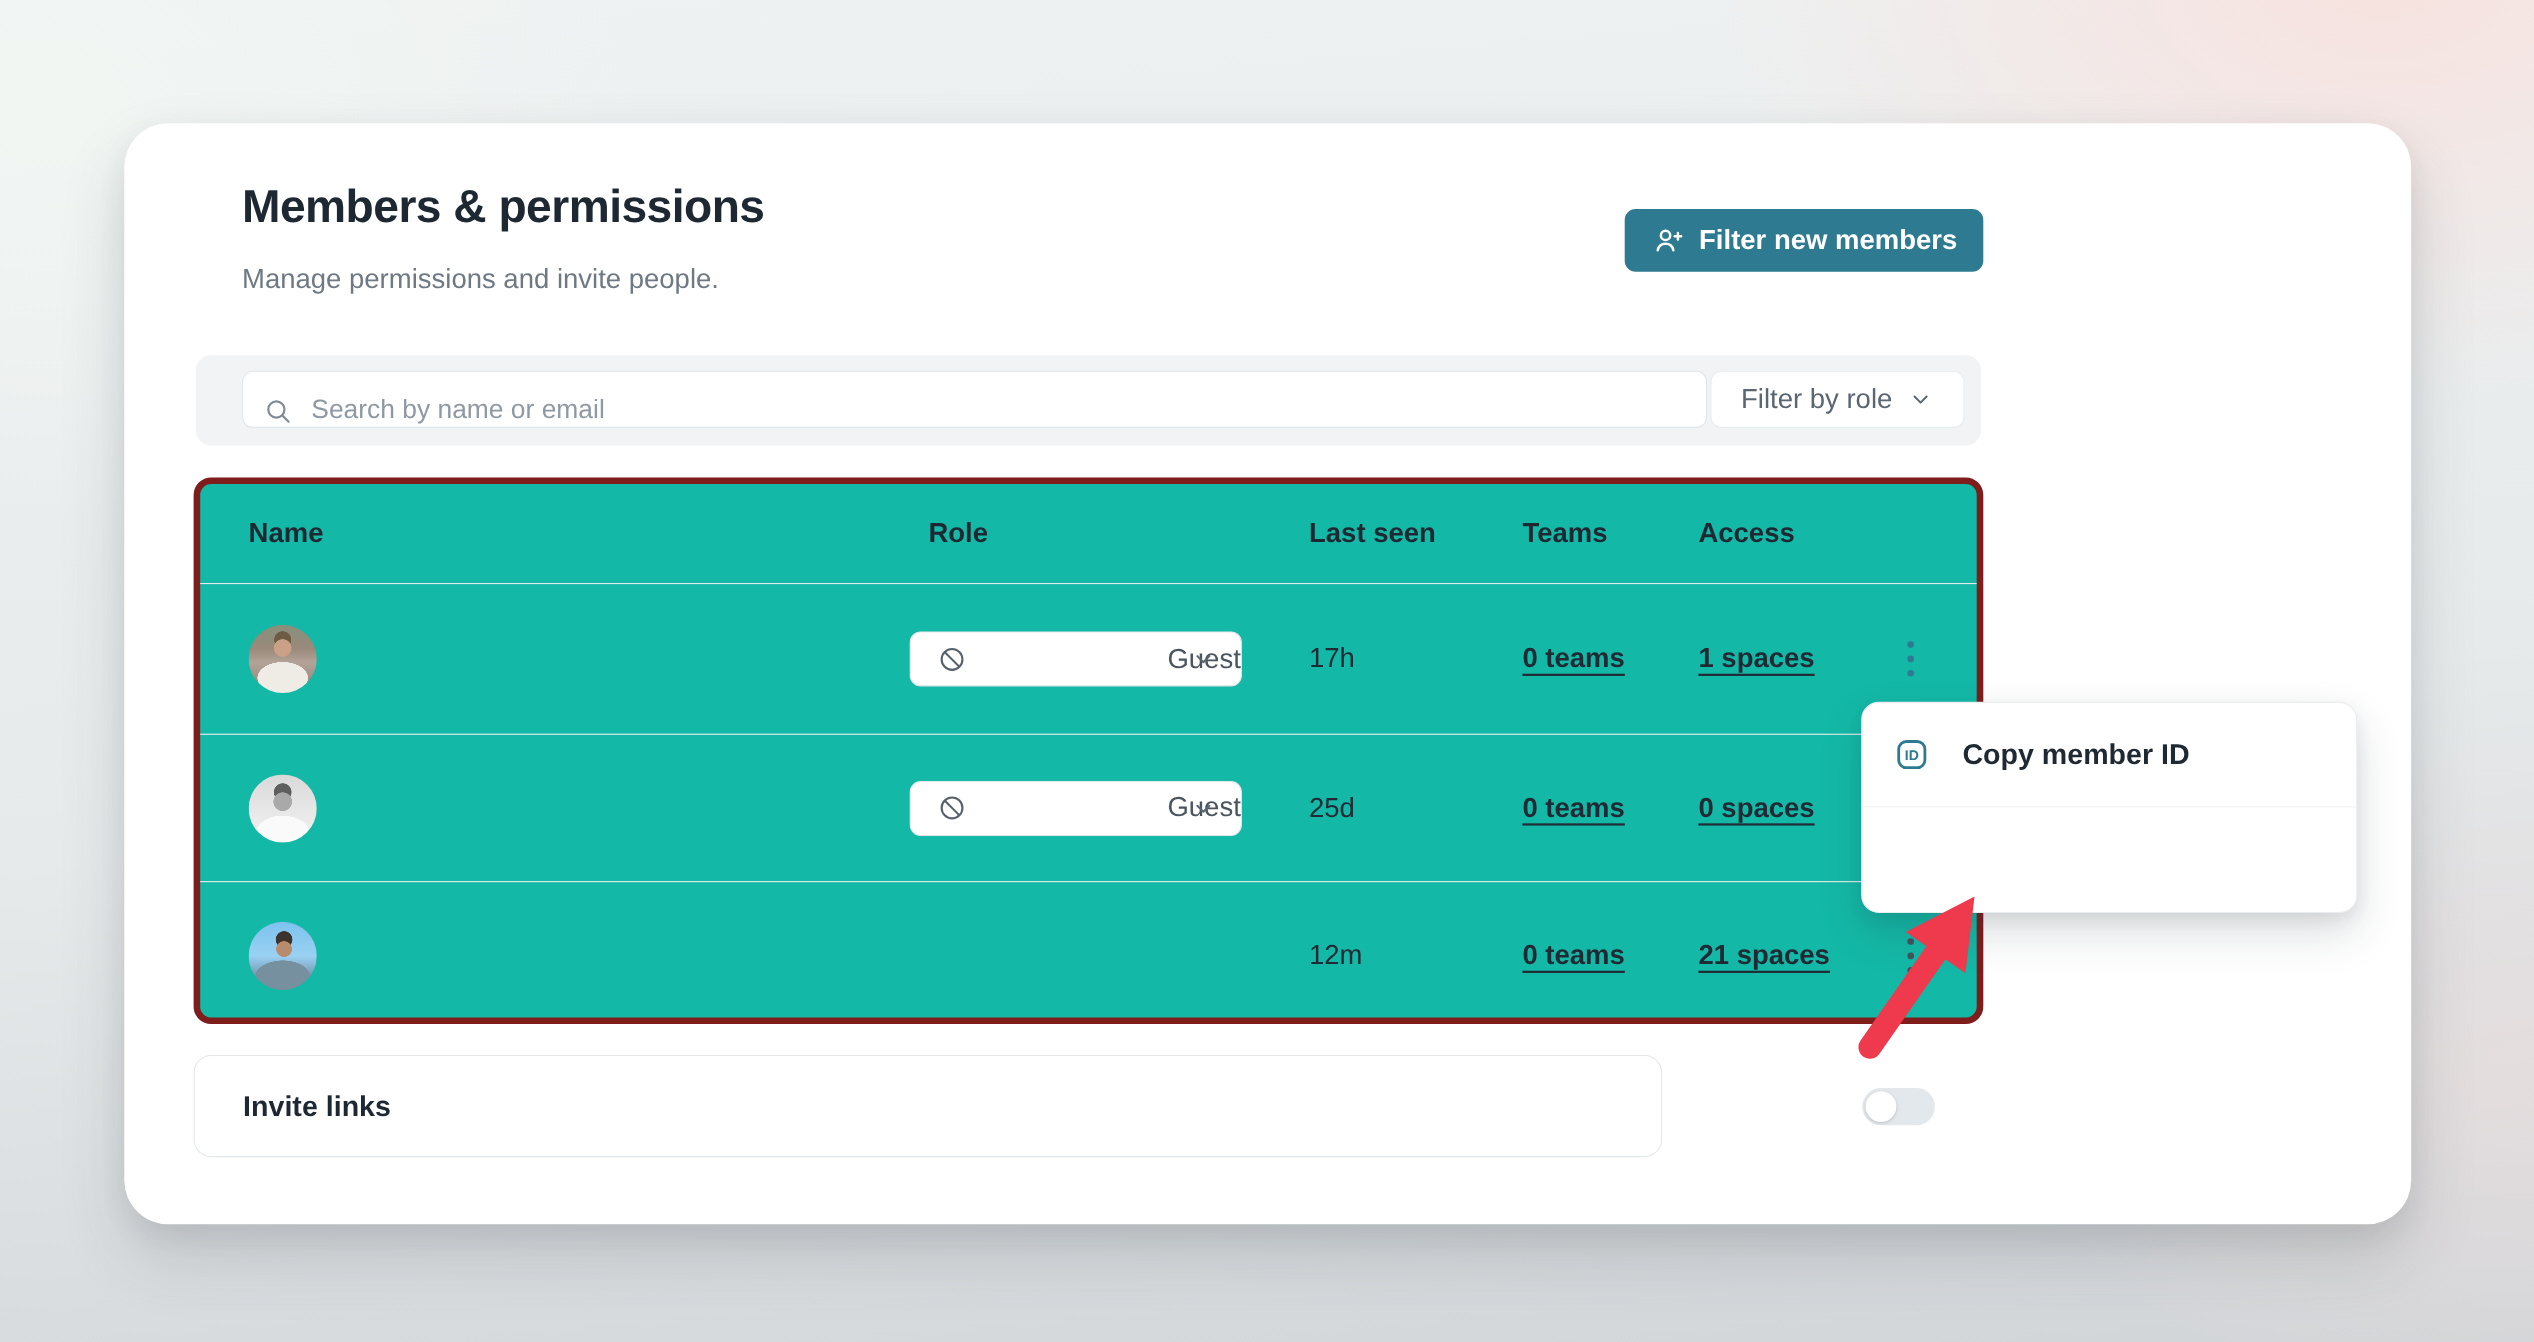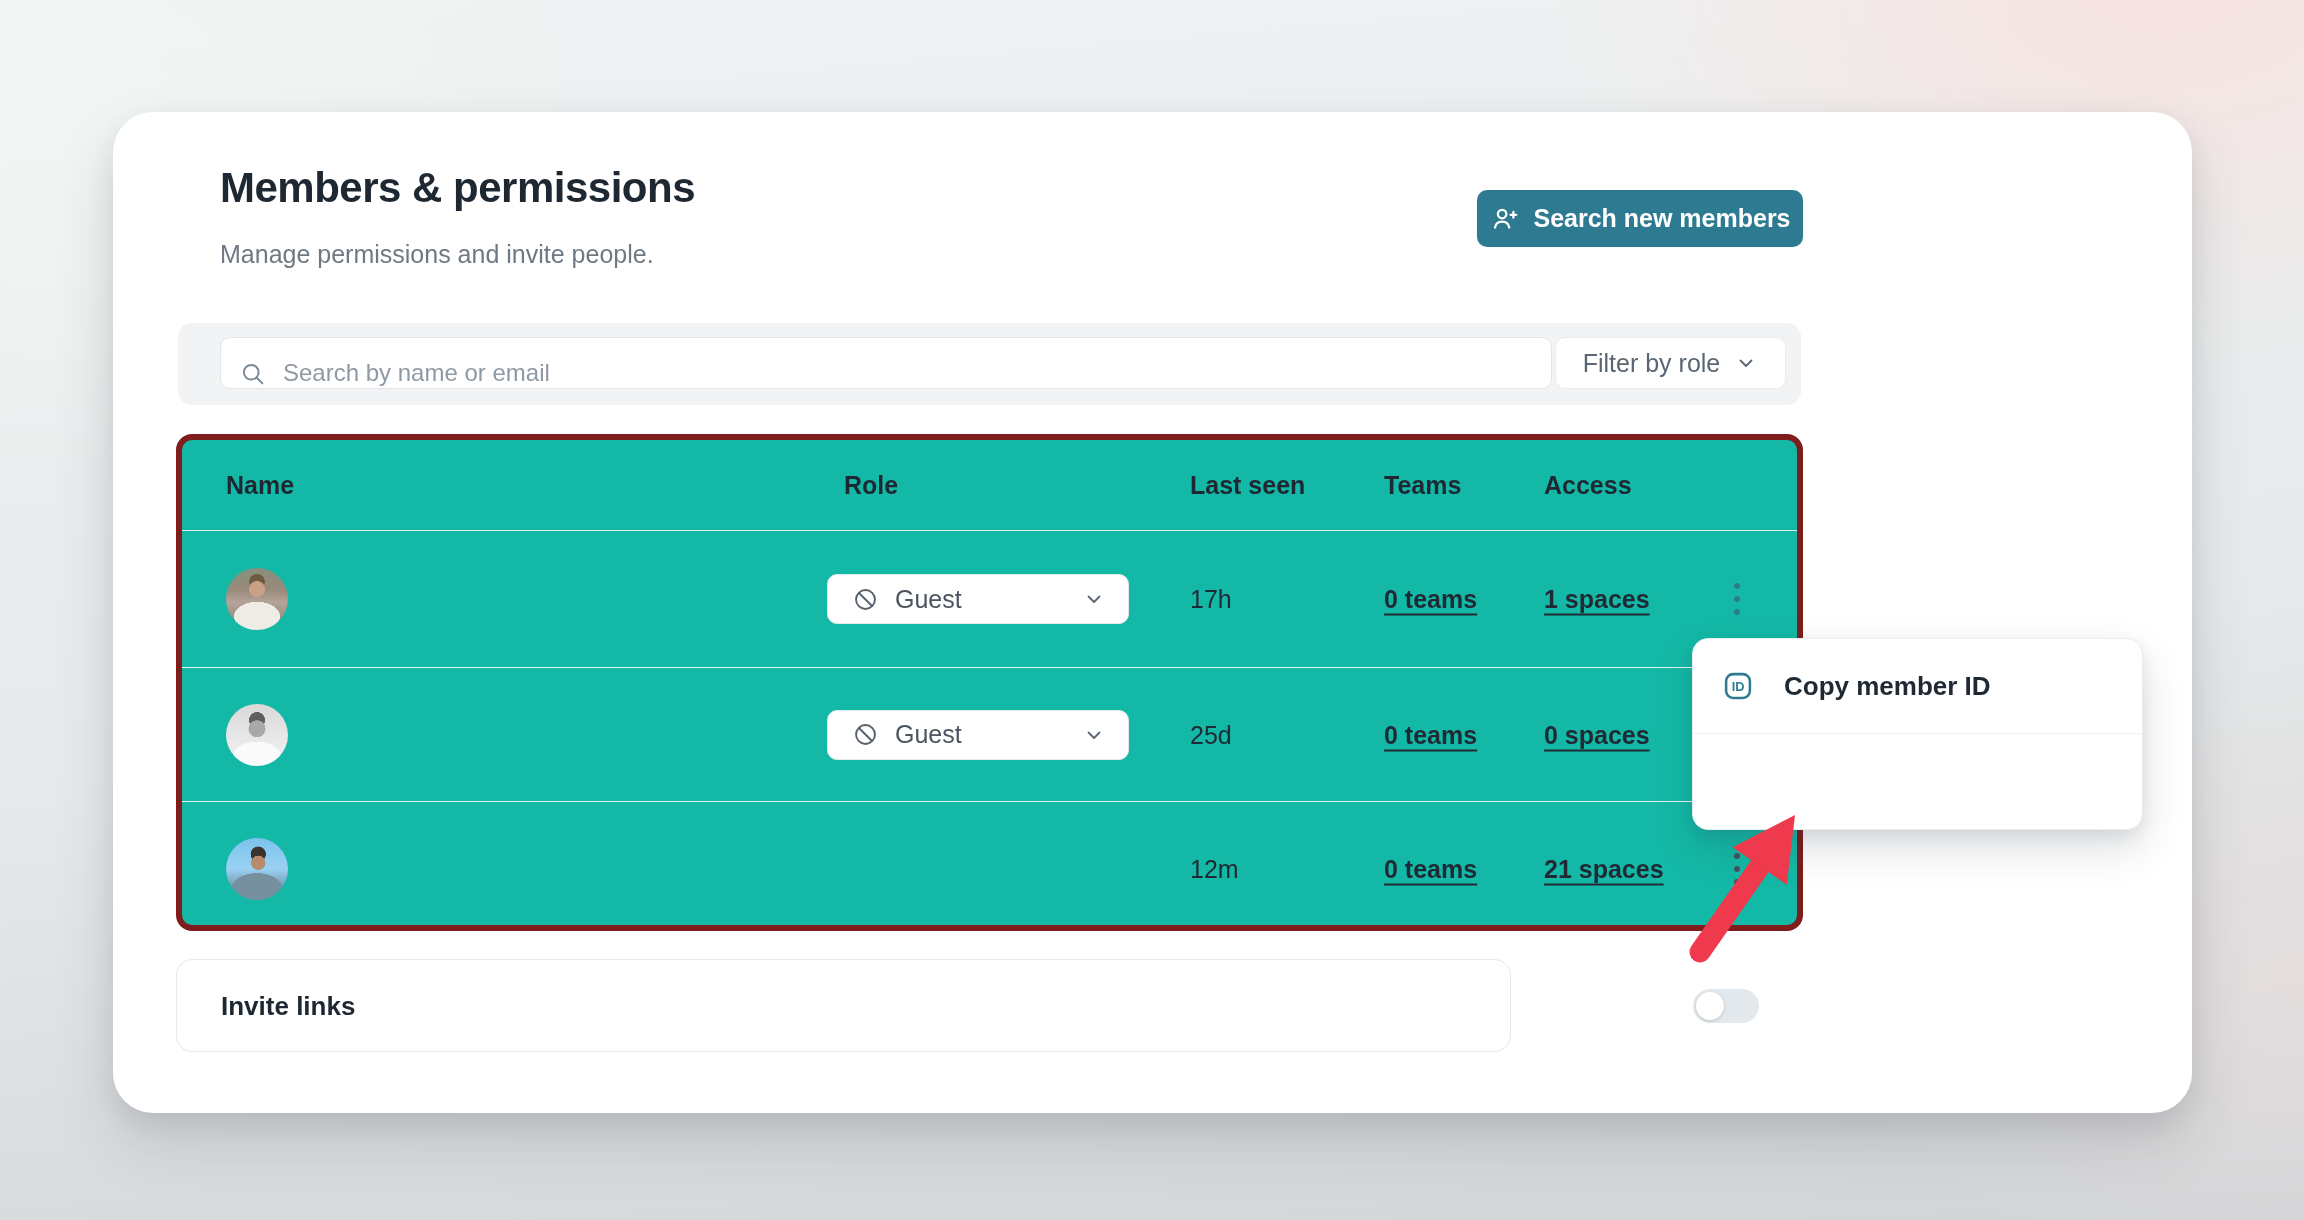--- a/index.html
+++ b/index.html
@@ -61,21 +61,21 @@
       radial-gradient(circle at 50% 26%, #5f5f5f 0 14%, rgba(0,0,0,0) 15%),
       radial-gradient(40px 26px at 50% 86%, #fafafa 0 60%, rgba(0,0,0,0) 61%),
       linear-gradient(180deg,#d9d9d9 0%,#e9e9e9 60%,#f2f2f2 100%);}
   .avatar-3{background:
       radial-gradient(circle at 52% 40%, #b98b6d 0 14%, rgba(0,0,0,0) 15%),
       radial-gradient(circle at 52% 26%, #3c342c 0 13%, rgba(0,0,0,0) 14%),
       radial-gradient(42px 26px at 50% 82%, #77909f 0 60%, rgba(0,0,0,0) 61%),
       linear-gradient(180deg,#7cc2ee 0%,#9ad1f3 50%,#6d8da3 85%,#5d8096 100%);}
   .role-select{
     position:absolute;left:645px;top:50%;transform:translateY(-50%);width:302px;height:50px;box-sizing:border-box;
-    background:#fff;border:1px solid #e4e8eb;border-radius:10px;display:flex;align-items:center;cursor:pointer;
+    background:#fff;border:1px solid #e4e8eb;border-radius:10px;display:flex;align-items:center;cursor:pointer;justify-content:space-between;
   }
   .role-select svg.lead{margin-left:24px;}
   .role-select .role-label{margin-left:16px;font-size:25px;color:#4a5560;}
   .role-select svg.chev{position:absolute;right:22px;}
   .role-select.disabled{background:#f0f3f4;border-color:#eef1f3;}
   .role-select.disabled .role-label{color:#97a2ad;}
   .link{font-weight:600;text-decoration:underline;text-underline-offset:6px;text-decoration-thickness:2px;cursor:pointer;}
   .kebab{position:absolute;left:1538px;top:50%;transform:translateY(-50%);width:34px;height:44px;
     display:flex;flex-direction:column;align-items:center;justify-content:center;gap:7px;cursor:pointer;}
   .kebab i{width:6px;height:6px;border-radius:50%;display:block;}
@@ -115,21 +115,21 @@
 
     <div class="invite-btn">
       <span style="display:flex;">
         <svg width="30" height="30" viewBox="0 0 24 24" fill="none" stroke="#ffffff" stroke-width="1.8" stroke-linecap="round" stroke-linejoin="round">
           <circle cx="10.5" cy="8" r="3.4"></circle>
           <path d="M4.8 18.8c.5-3 2.7-4.8 5.7-4.8s5.2 1.8 5.7 4.8"></path>
           <path d="M17.2 8.6h4.6"></path>
             <path d="M19.5 6.3v4.6"></path>
         </svg>
       </span>
-      <span>Search new members</span>
+      <span>Filter new members</span>
     </div>
 
     <div class="toolbar">
       <div class="search-box">
         <svg width="28" height="28" viewBox="0 0 24 24" fill="none" stroke="#7e8a96" stroke-width="1.7" stroke-linecap="round">
           <circle cx="10.5" cy="10.5" r="6.3"></circle>
             <path d="M15.2 15.2L20 20"></path>
         </svg>
         <input type="text" placeholder="Search by name or email" style="">
       </div>

